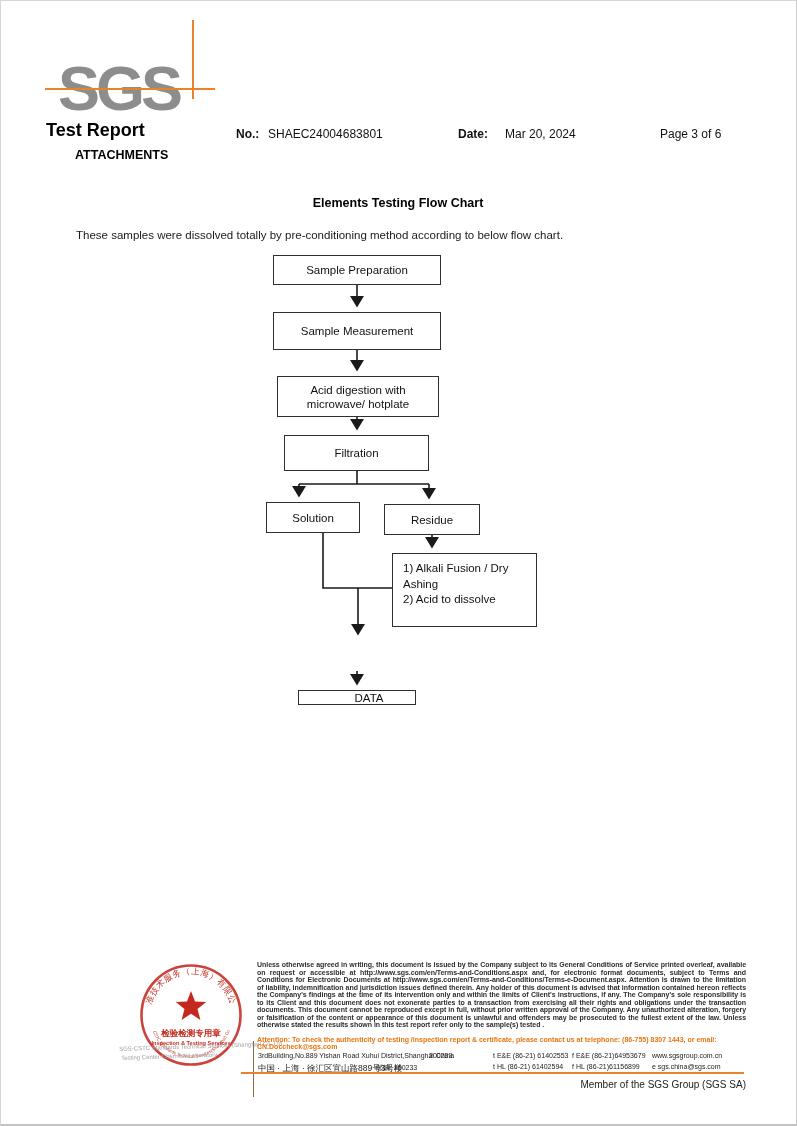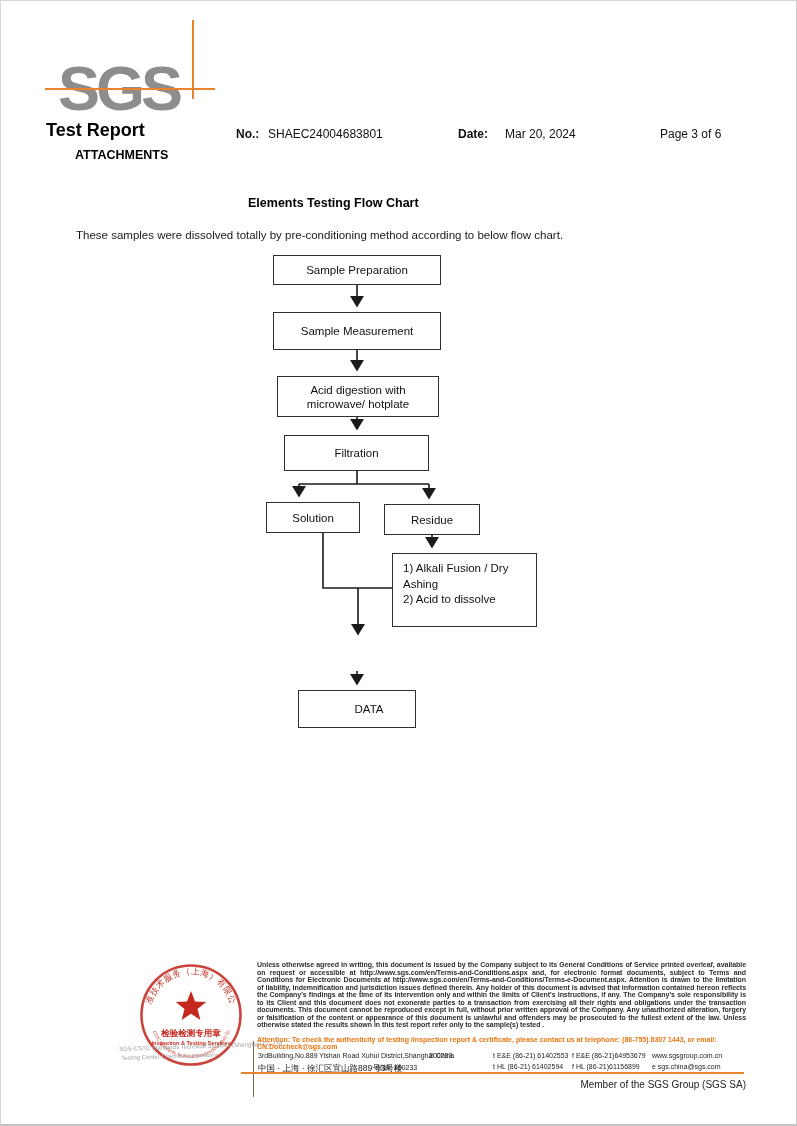--- a/index.html
+++ b/index.html
@@ -17,38 +17,38 @@
   .title{left:45px;top:119px;font-size:18px;font-weight:bold;color:#000;}
   .subtitle{left:74px;top:147px;font-size:12.5px;font-weight:bold;color:#000;}
   .hdr{font-size:12px;color:#111;top:126px;}
   .no-label{left:235px;font-weight:bold;}
   .no-value{left:267px;}
   .date-label{left:457px;font-weight:bold;}
   .date-value{left:504px;}
   .page-label{left:659px;}
 
   
-  .chart-title{left:247px;top:195px;width:300px;text-align:left;font-size:12.5px;font-weight:bold;color:#000;}
+  .chart-title{left:247px;top:195px;width:300px;text-align:center;font-size:12.5px;font-weight:bold;color:#000;}
   .intro{left:75px;top:228px;font-size:11.5px;color:#1a1a1a;}
 
   
   .fc-box{
     position:absolute;box-sizing:border-box;border:1.4px solid #2f2f2f;background:#fff;
     display:flex;align-items:center;justify-content:center;text-align:center;
     font-size:11.5px;color:#111;white-space:pre-line;line-height:14px;
   }
   .n1{left:272px;top:254px;width:168px;height:30px;}
   .n2{left:272px;top:311px;width:168px;height:38px;}
   .n3{left:276px;top:375px;width:162px;height:41px;}
   .n4{left:283px;top:434px;width:145px;height:36px;}
   .n5{left:265px;top:501px;width:94px;height:31px;}
   .n6{left:383px;top:503px;width:96px;height:31px;}
   .n7{left:391px;top:552px;width:145px;height:74px;justify-content:flex-start;align-items:flex-start;text-align:left;padding:7px 2px 4px 10px;line-height:15.5px;}
   .n8{left:297px;top:639px;width:118px;height:31px;}
-  .n9{left:297px;top:689px;width:118px;height:38px;padding-left:24px;}
+  .n9{left:297px;top:689px;width:118px;height:15px;padding-left:24px;}
   .connectors{left:0;top:0;pointer-events:none;}
 
   
   .legal{left:256px;top:960px;width:489px;font-size:7px;line-height:7.55px;letter-spacing:-0.05px;
          text-align:justify;color:#2e2e2e;font-weight:bold;}
   .attention{left:256px;top:1035px;width:489px;font-size:7px;line-height:7.4px;font-weight:bold;color:#e87511;}
   .addr{font-size:7px;color:#1c1c1c;white-space:nowrap;}
   .addr-cn{font-size:8.5px;}
   .r1{top:1051px;}
   .r2{top:1062px;}

